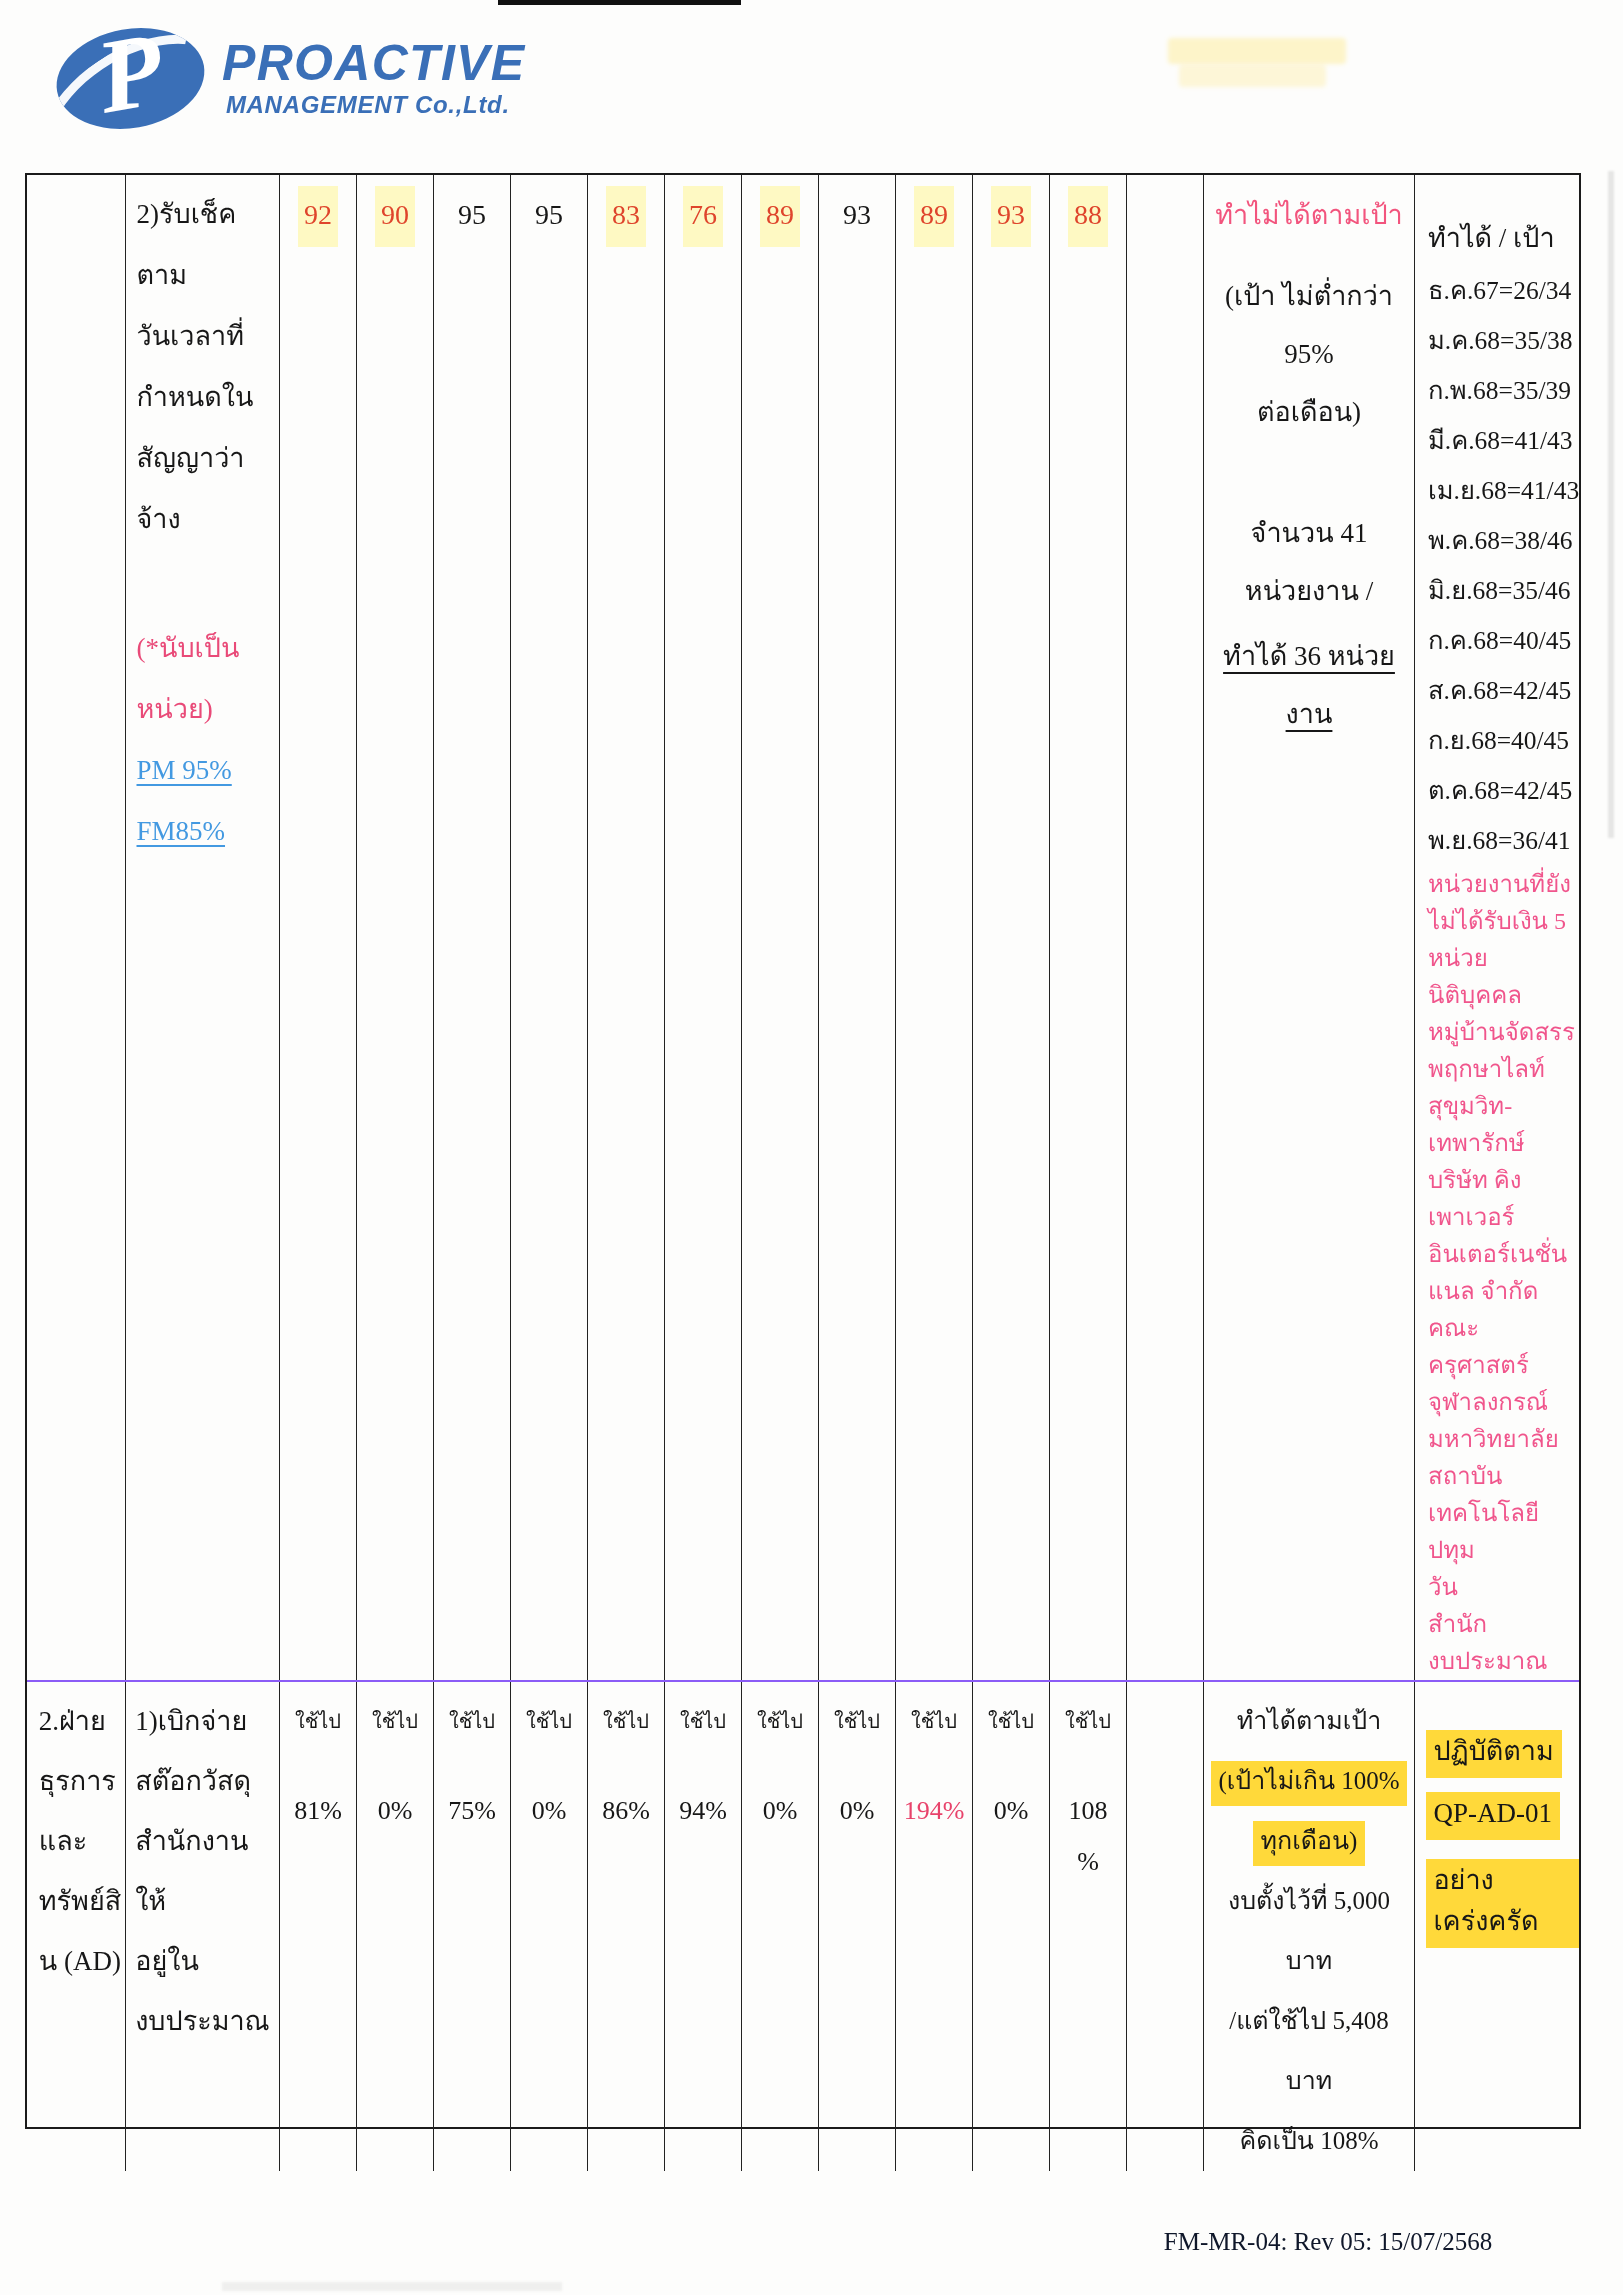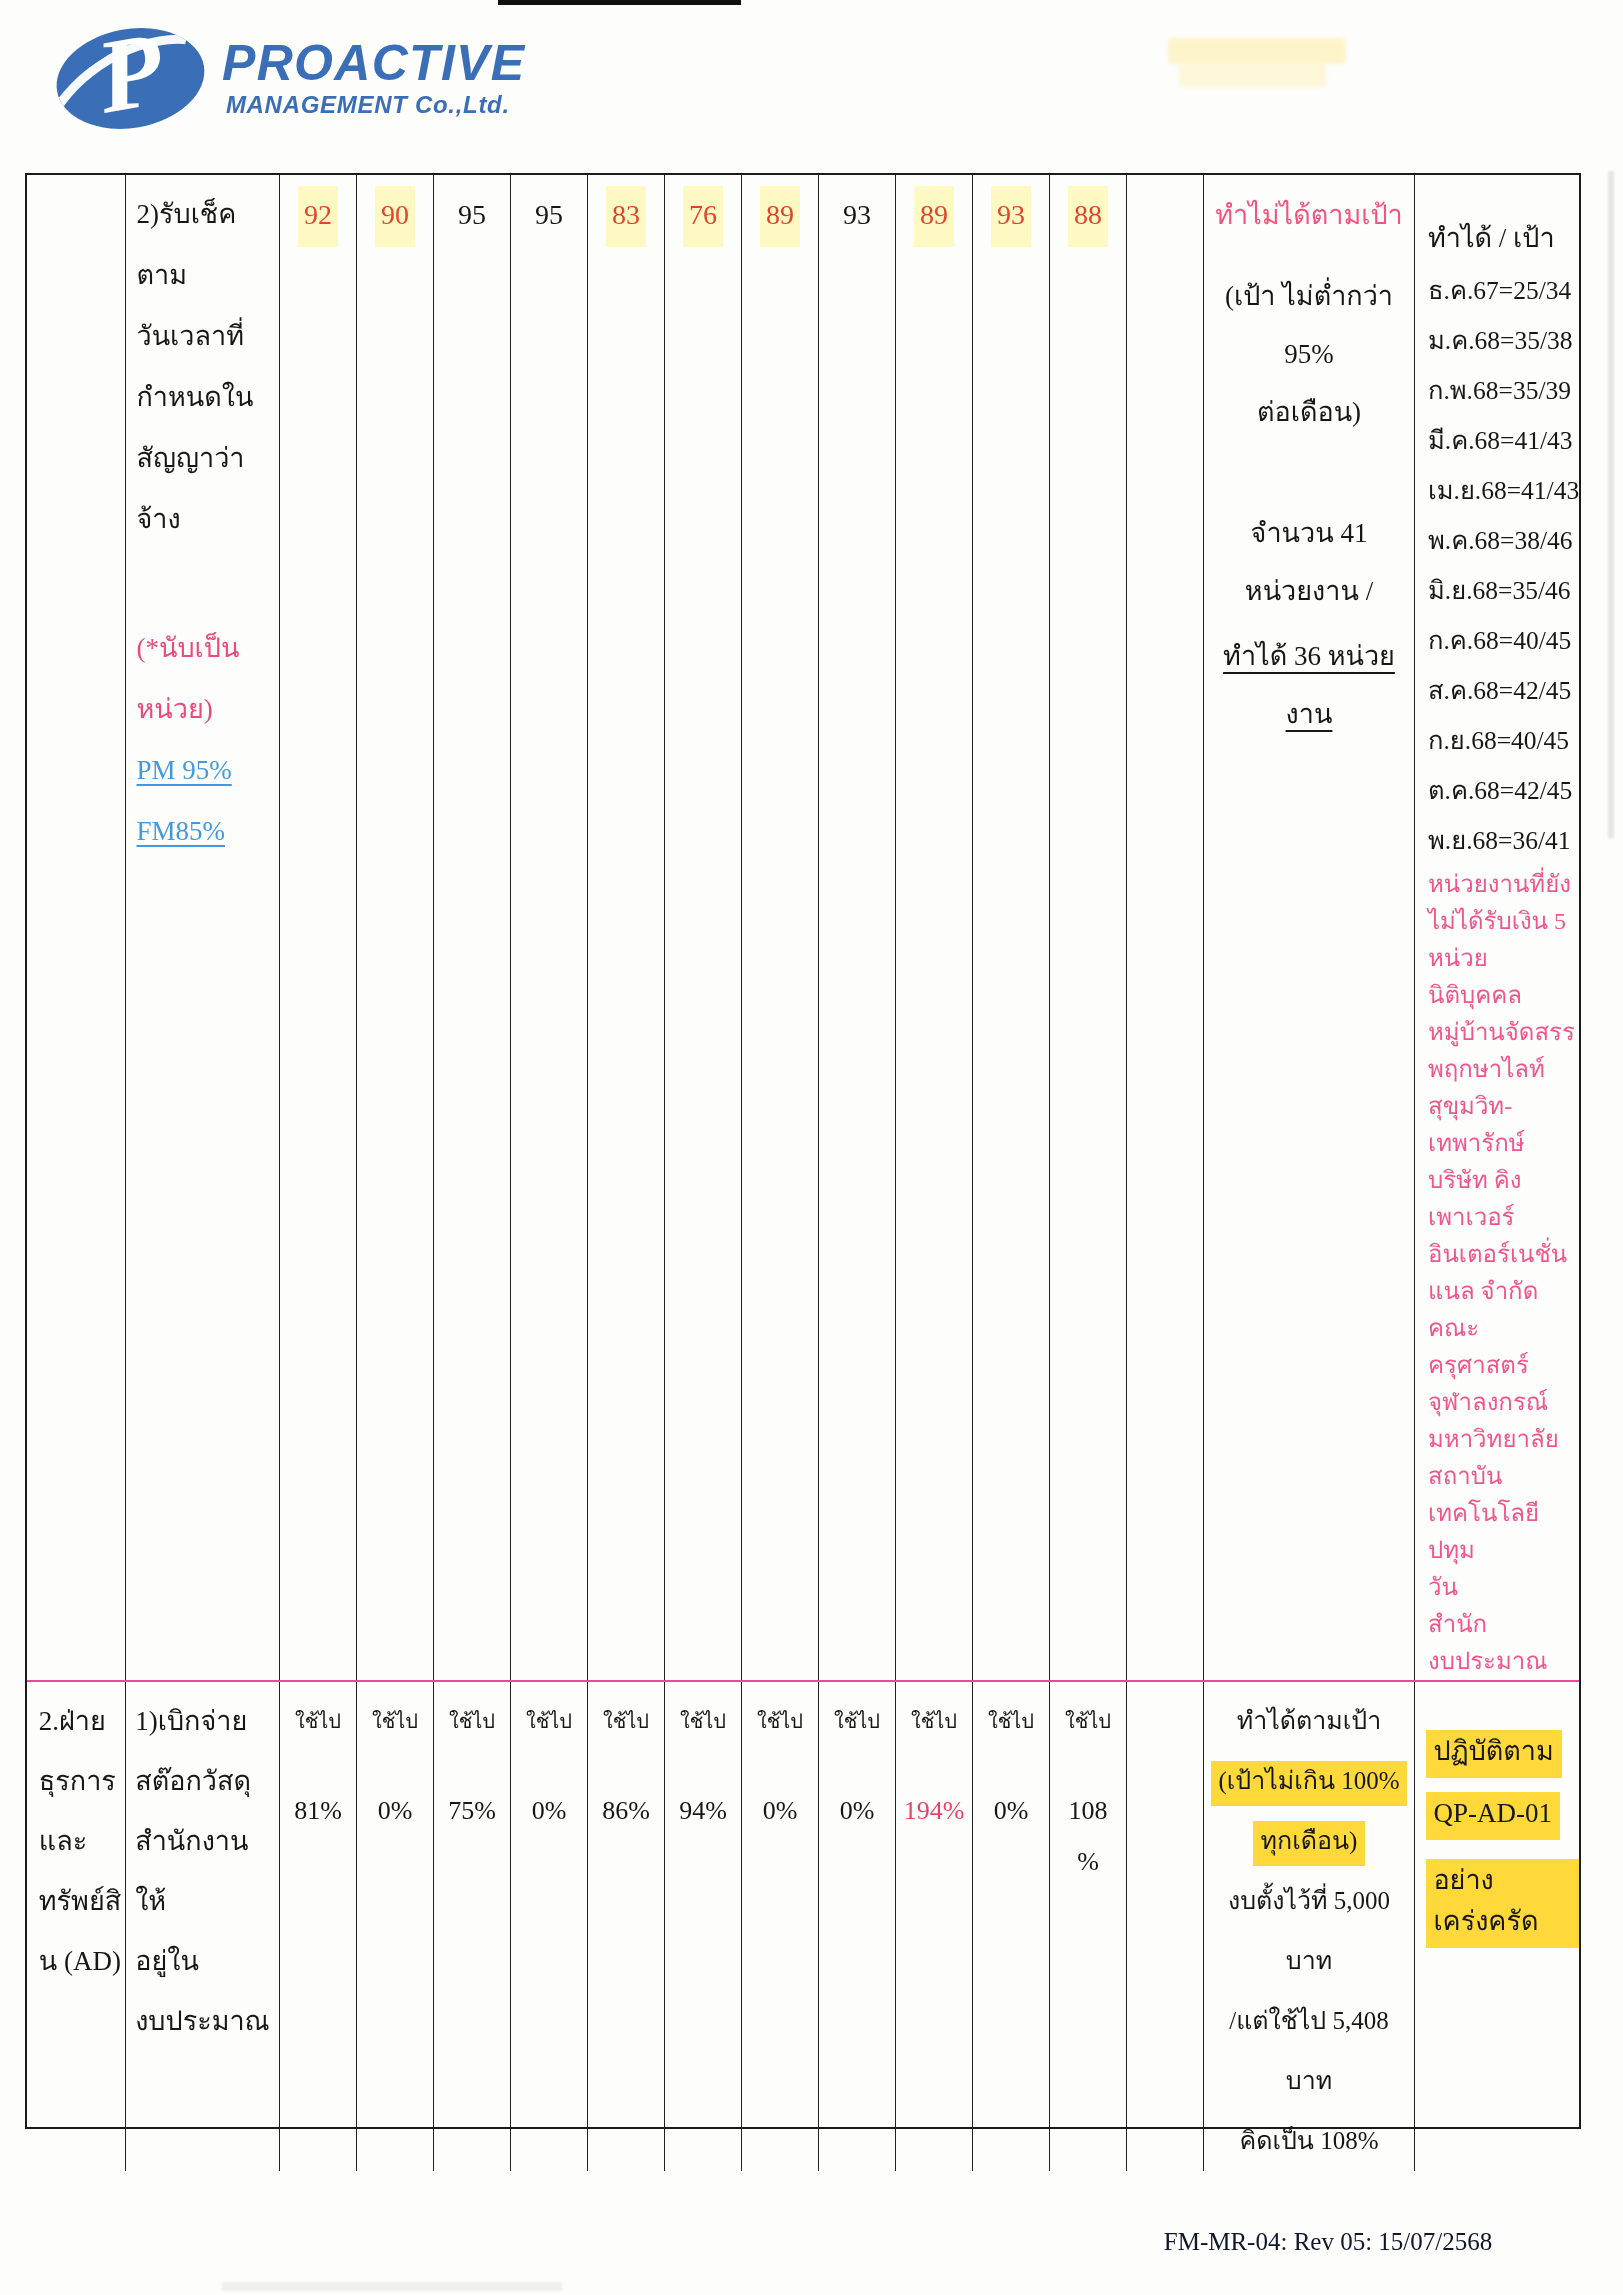--- a/index.html
+++ b/index.html
@@ -25,21 +25,21 @@
           border:9.2px solid transparent;border-top-color:rgba(255,255,255,.95);
           transform:rotate(-24deg);}
   .wordmark{margin-left:17px;font-family:"Liberation Sans",sans-serif;color:#3a6fb7;}
   .brand{font-size:50px;font-weight:800;font-style:italic;letter-spacing:1.3px;line-height:1;}
   .subbrand{font-size:24px;font-weight:800;font-style:italic;letter-spacing:0.7px;
             margin-top:2.6px;padding-left:3.9px;}
   
   .tbl{position:absolute;left:25px;top:173px;width:1556px;height:1956px;
        border:2.6px solid #1b1b1b;display:flex;flex-direction:column;box-sizing:border-box;}
   .trow{display:flex;align-items:stretch;}
-  .trow1{flex:0 0 1451px;border-bottom:2px solid #ec4899;}
+  .trow1{flex:0 0 1451px;border-bottom:2px solid #8b5cf6;}
   .trow2{flex:1;}
   .col{border-right:1.3px solid #222;box-sizing:border-box;overflow:hidden;}
   .col.last{border-right:none;}
   .dept{width:99px;}
   .task{width:154px;}
   .data{width:77px;text-align:center;}
   .summary{width:211px;text-align:center;}
   .target{flex:1;margin-top:28px;}
   
   .task1{padding:9.2px 0 0 10.5px;font-size:27px;line-height:61px;}
@@ -129,21 +129,21 @@
         <div class="status">ทำไม่ได้ตามเป้า</div>
         <div>(เป้า ไม่ต่ำกว่า 95%</div>
         <div>ต่อเดือน)</div>
         <div class="count-first">จำนวน 41</div>
         <div>หน่วยงาน /</div>
         <div class="achieved">ทำได้ 36 หน่วยงาน</div>
       </div>
 
       <div class="col target tgt1 last">
         <div class="rhead">ทำได้ / เป้า</div>
-        <div class="rline">ธ.ค.67=25/34</div>
+        <div class="rline">ธ.ค.67=26/34</div>
         <div class="rline">ม.ค.68=35/38</div>
         <div class="rline">ก.พ.68=35/39</div>
         <div class="rline">มี.ค.68=41/43</div>
         <div class="rline">เม.ย.68=41/43</div>
         <div class="rline">พ.ค.68=38/46</div>
         <div class="rline">มิ.ย.68=35/46</div>
         <div class="rline">ก.ค.68=40/45</div>
         <div class="rline">ส.ค.68=42/45</div>
         <div class="rline">ก.ย.68=40/45</div>
         <div class="rline">ต.ค.68=42/45</div>

